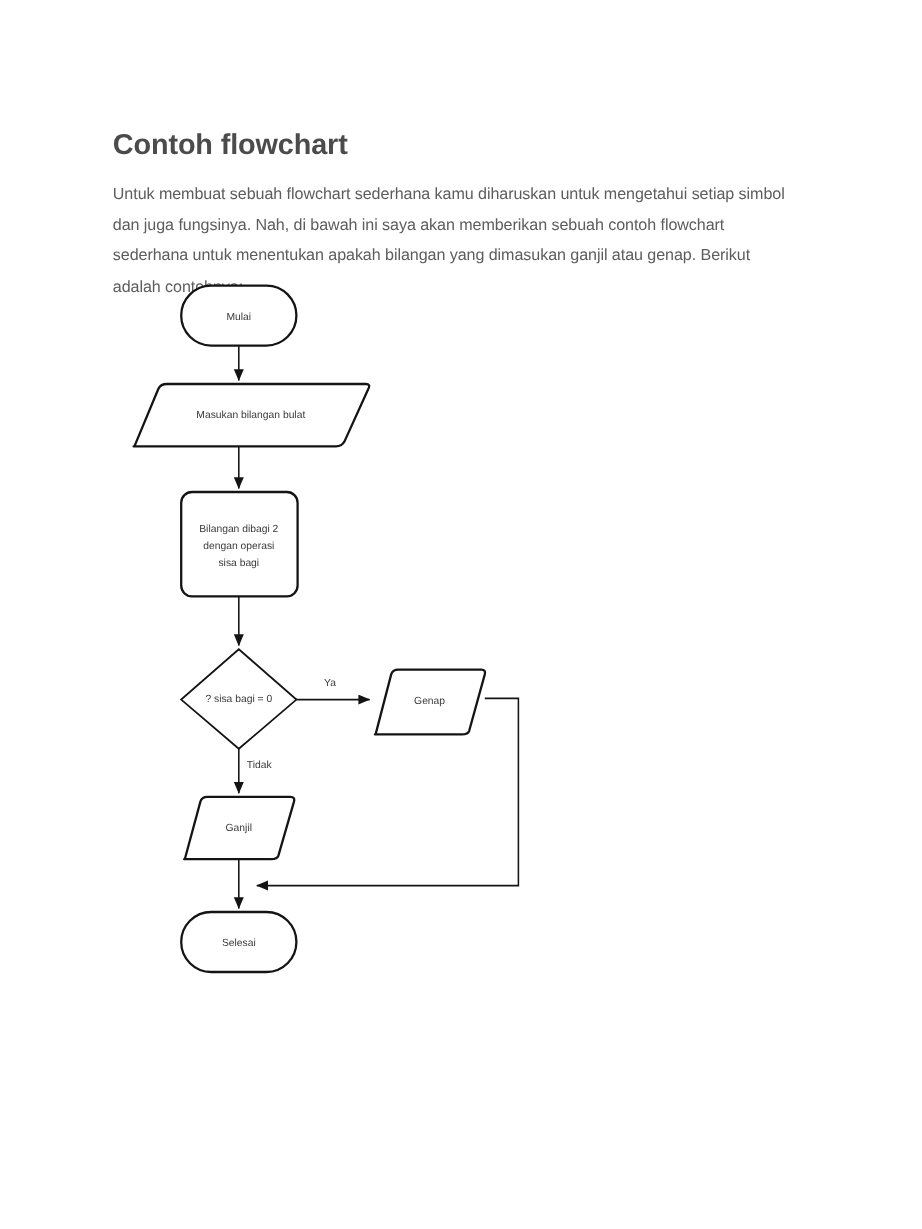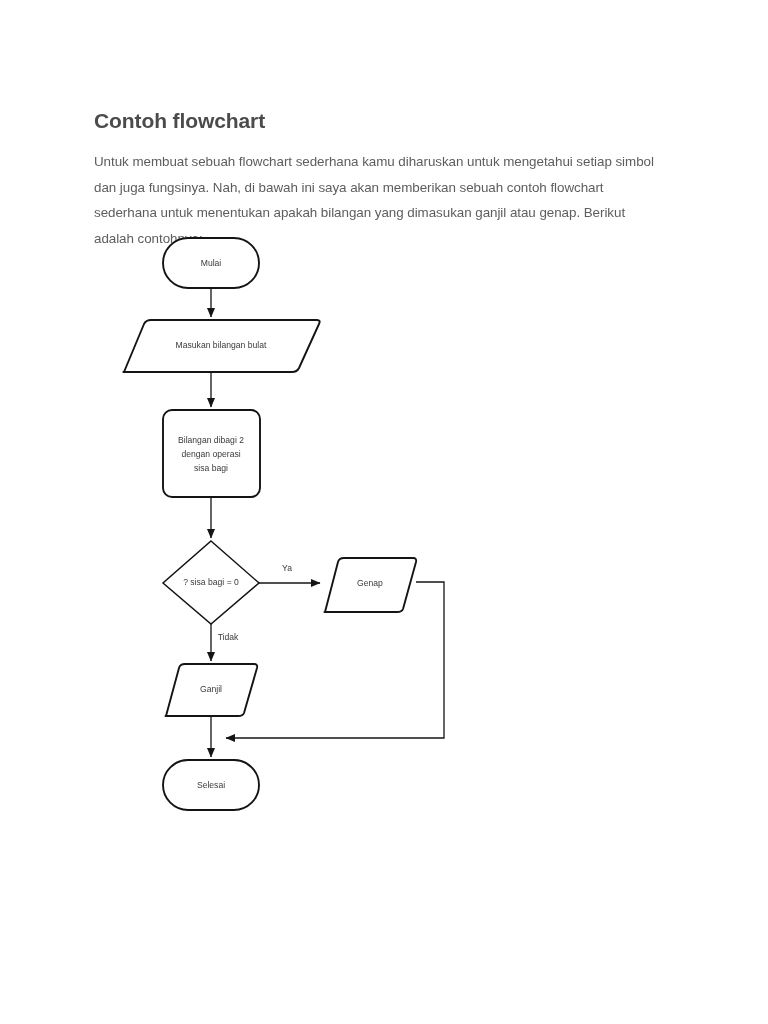--- a/index.html
+++ b/index.html
@@ -20,40 +20,40 @@
     left: 0; top: 0;
     width: 768px;
     height: 1024px;
     background: #ffffff;
   }
   .doc-heading {
     position: absolute;
     left: 94px;
     top: 88px;
     width: 580px;
-    font-size: 21px;
+    font-size: 24px;
     font-weight: bold;
     color: #4b4b4b;
     letter-spacing: -0.1px;
     line-height: 28px;
     margin-top: 19px;
   }
   .doc-paragraph {
     position: absolute;
     left: 94px;
     top: 136px;
     width: 566px;
     font-size: 13.4px;
     line-height: 25.5px;
     color: #5d5d5d;
     letter-spacing: -0.05px;
   }
   .flowchart-wrap {
     position: absolute;
-    left: 80px;
+    left: 68px;
     top: 228px;
     width: 420px;
     height: 600px;
   }
   .flowchart-svg {
     display: block;
   }
   .node-label {
     font-family: "Liberation Sans", sans-serif;
     font-size: 8.6px;

